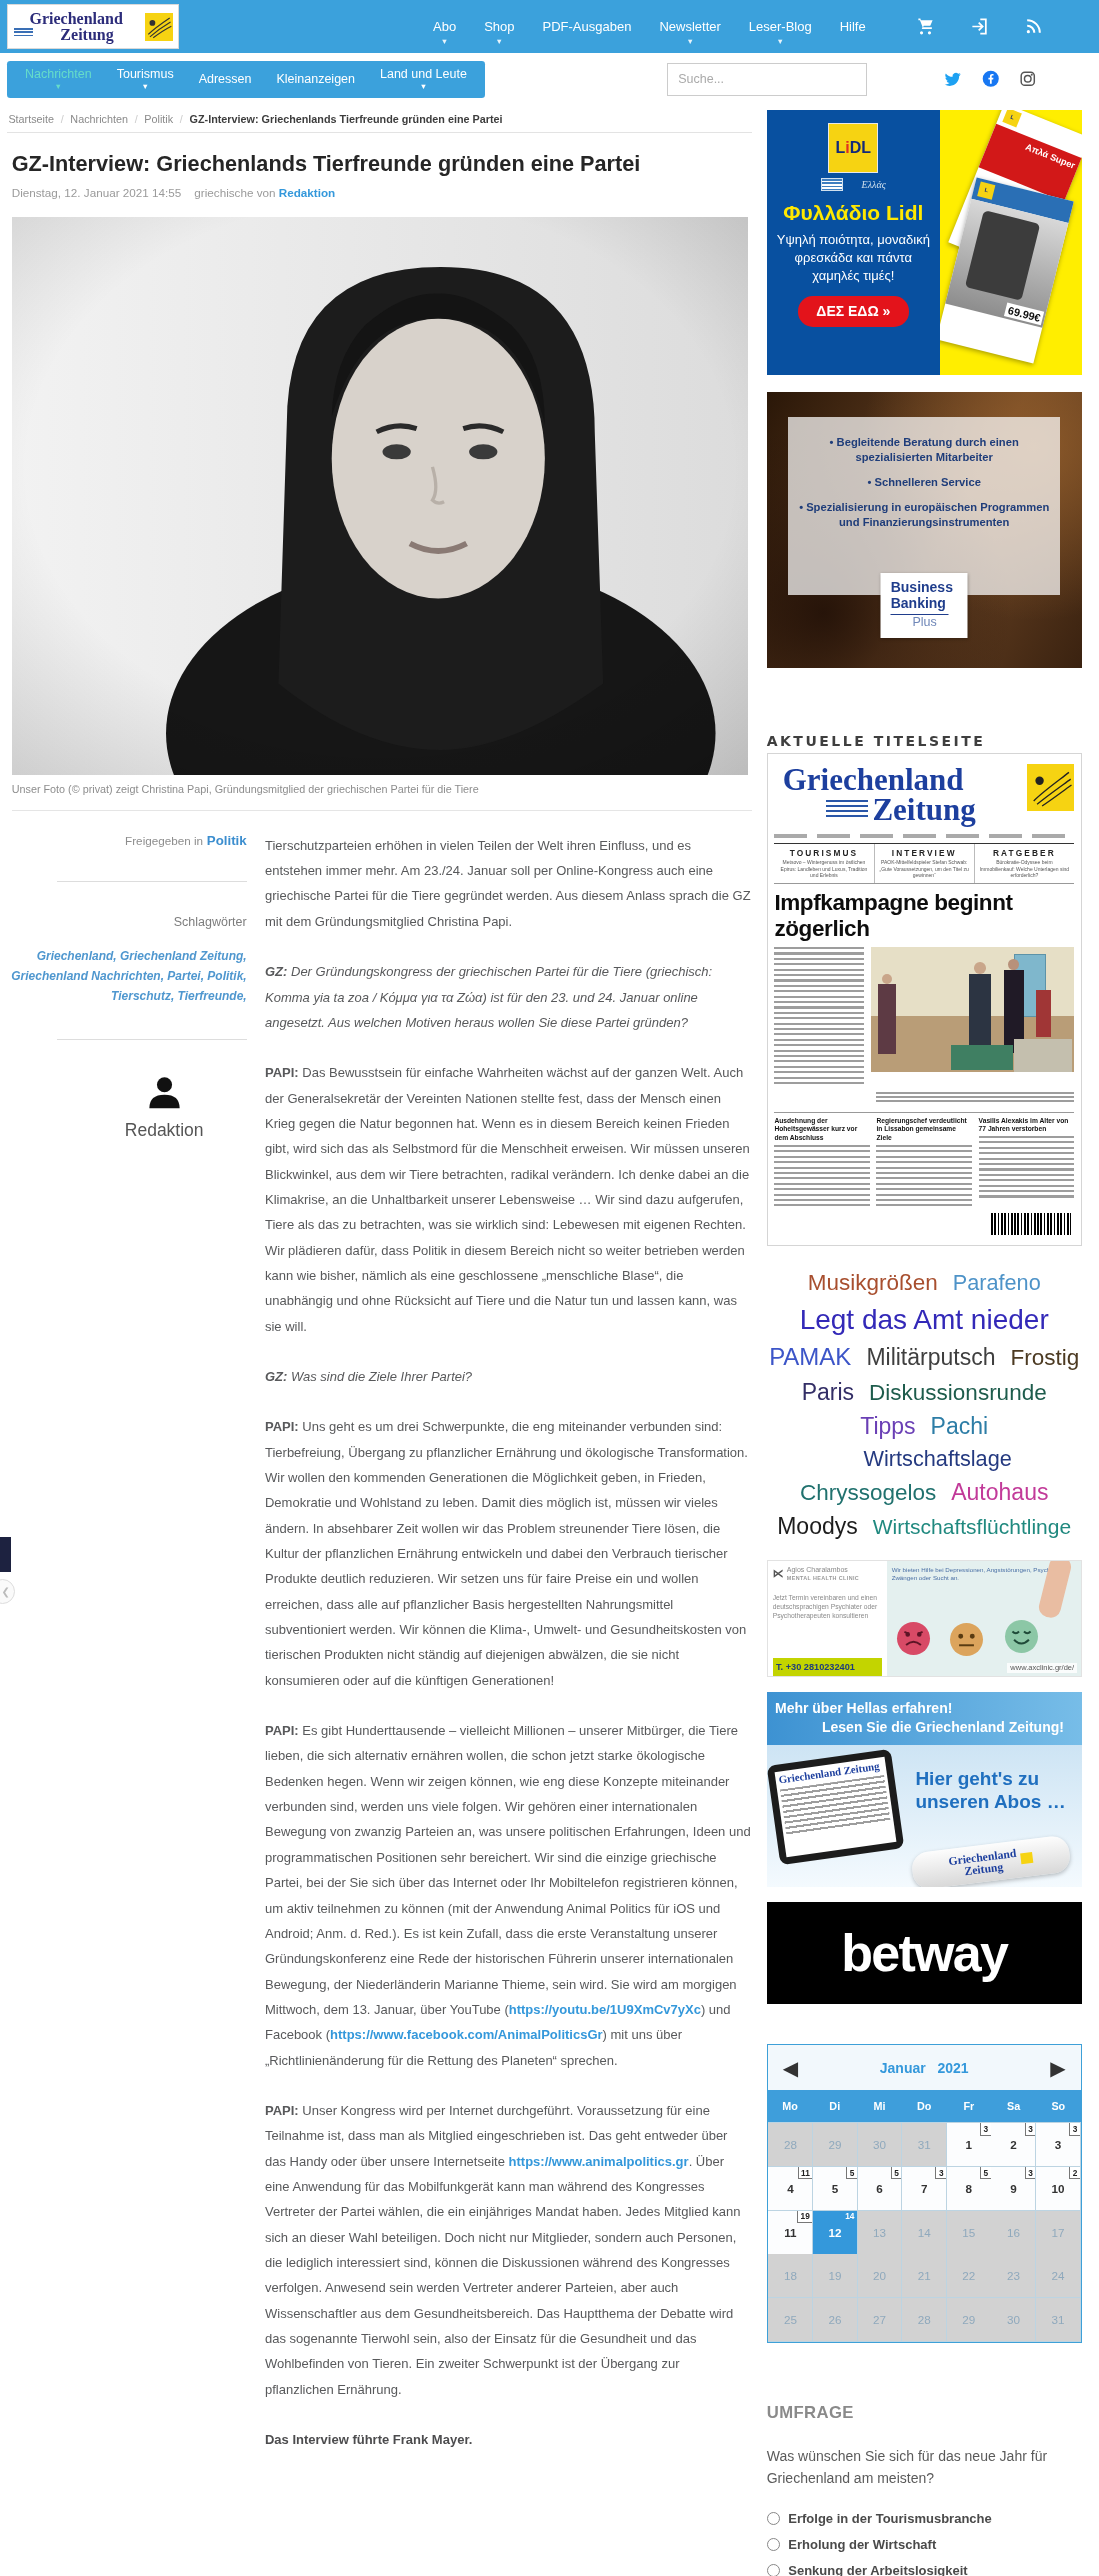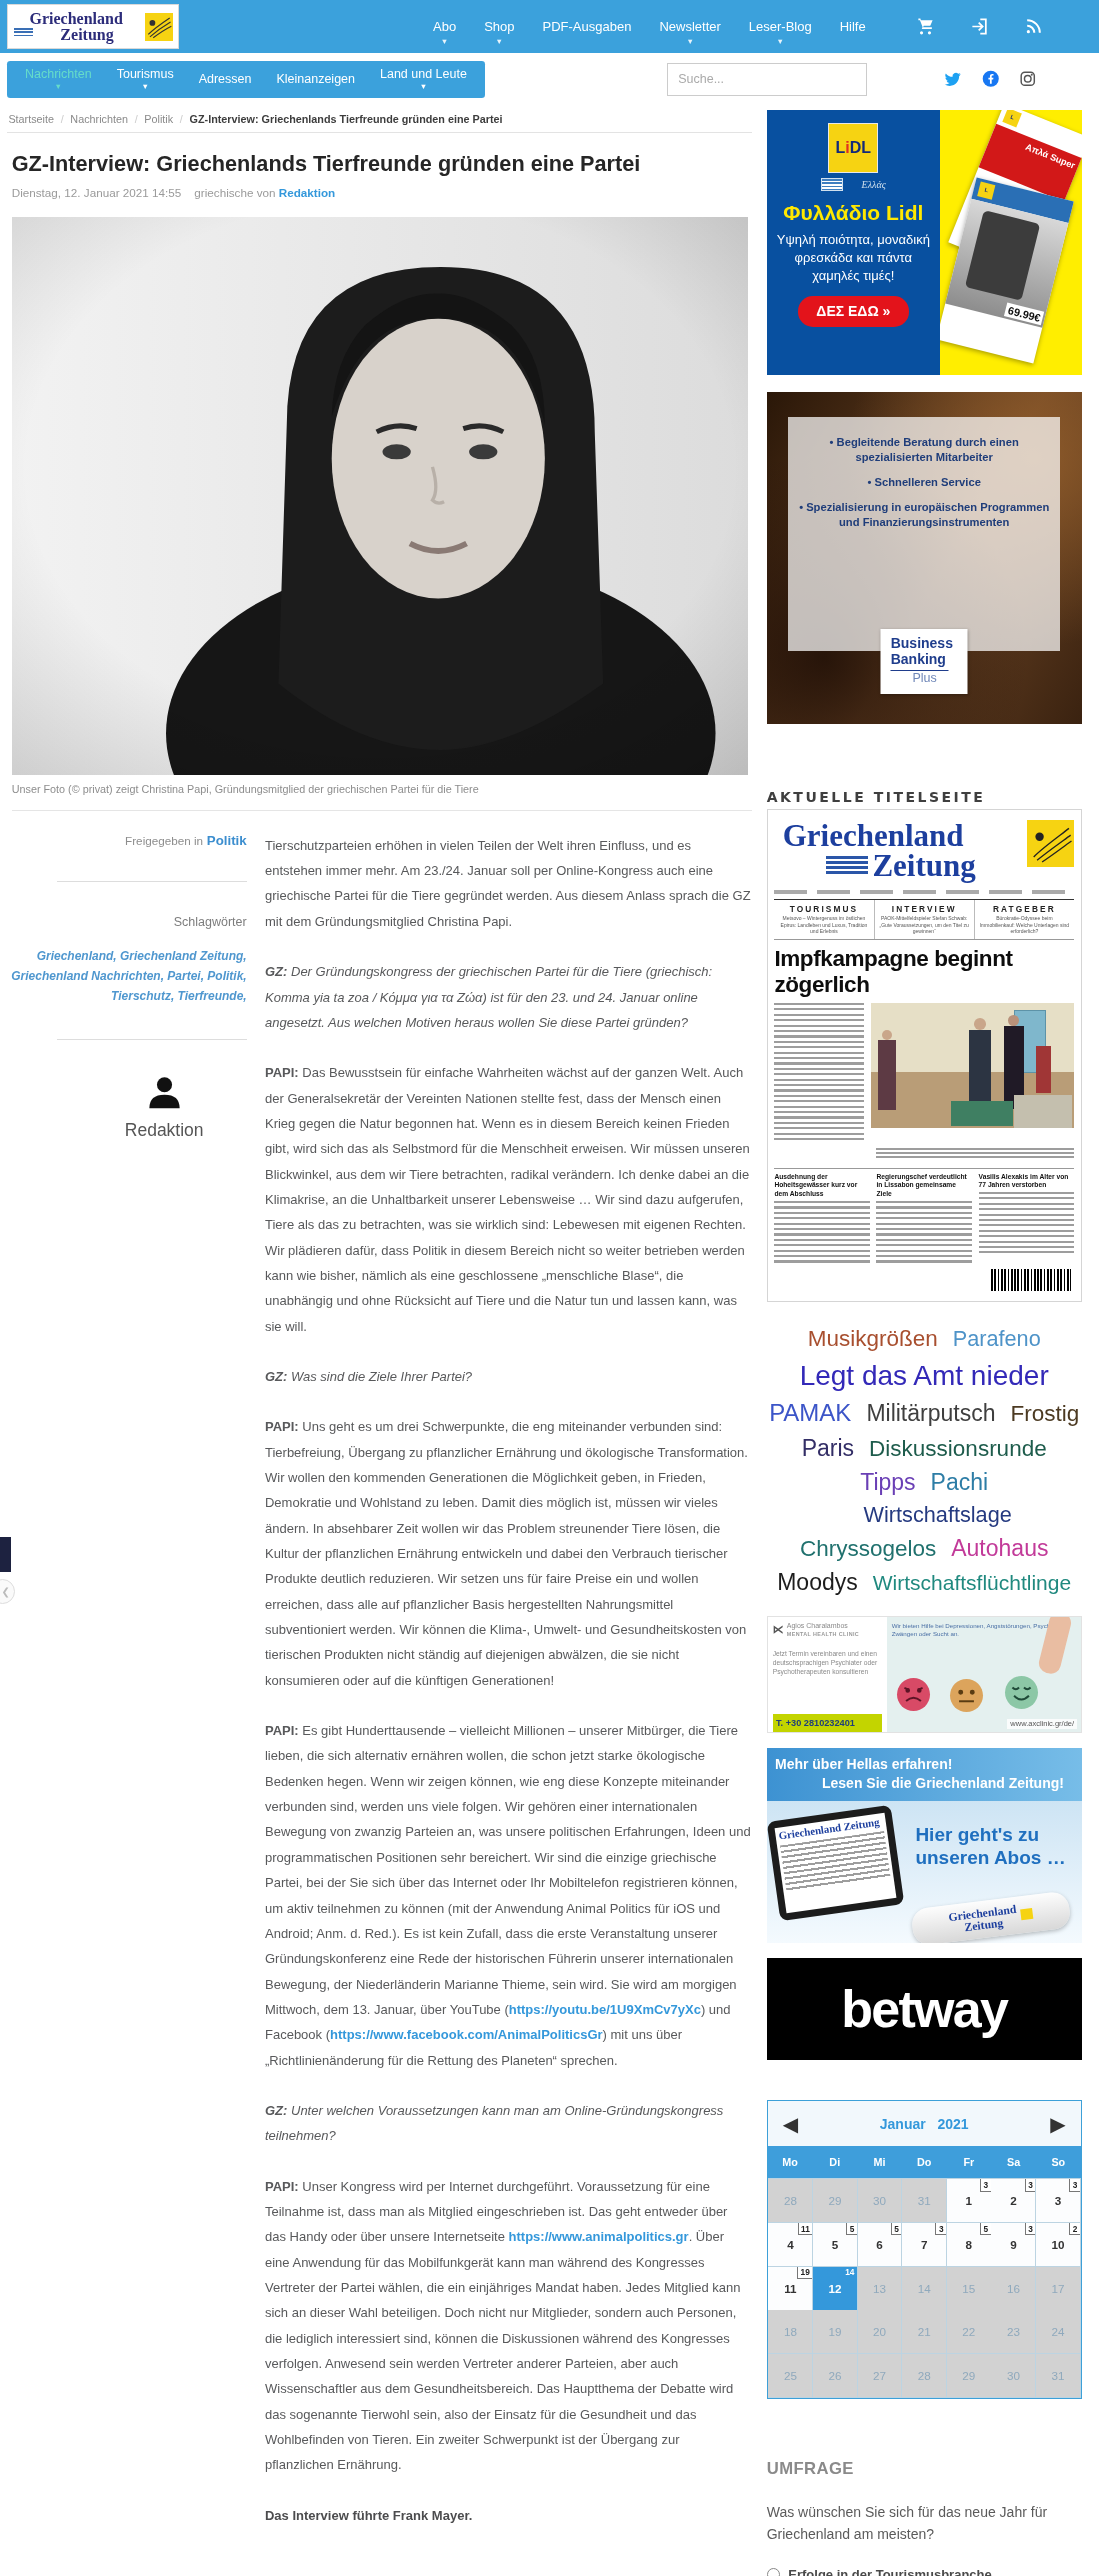--- a/index.html
+++ b/index.html
@@ -88,21 +88,21 @@
   .bro1 { width: 92px; height: 150px; transform: rotate(22deg); top: 5px; left: 33px; }
   .bro1 .band { background: #d21818; height: 47px; margin-top: 21.7px; color: #fff; font-size: 9.2px; font-weight: bold; text-align: right; padding: 5px 3.3px 0 0; }
   .bro2 { width: 100px; height: 167px; transform: rotate(14deg); top: 77px; left: 15px; }
   .bro2 .hdr { height: 21.7px; background: #2a6fb5; }
   .bro2 .body { height: 108px; background: linear-gradient(#d8d8d8, #8d8d8d); position: relative; }
   .bro2 .machine { position: absolute; left: 15px; top: 8.3px; width: 58px; height: 79px; background: #3c3c3c; border-radius: 5px; }
   .bro2 .price { position: absolute; right: 1.7px; bottom: 1.7px; background: #fff; font-weight: bold; font-size: 10.8px; color: #111; padding: 0.8px 2.5px; }
   .bro .logo-sq { position: absolute; left: 5px; top: 3.3px; width: 15px; height: 15px; background: #f6d312; font-size: 5.8px; font-weight: bold; color: #12297a; text-align: center; line-height: 15px; }
 
   
-  .banking { height: 332px; background:
+  .banking { height: 276px; background:
       radial-gradient(circle at 18% 80%, rgba(30,14,6,.85), transparent 55%),
       radial-gradient(circle at 85% 20%, rgba(150,96,44,.8), transparent 50%),
       linear-gradient(120deg, #2a1708, #6b4424 55%, #3a2210); margin-bottom: 65px; position: relative; cursor: pointer; padding-left: 48px; }
   .banking-overlay { position: absolute; left: 21.7px; right: 21.7px; top: 25px; bottom: 73px; background: rgba(255,255,255,.72); padding: 18.3px 8.3px 0; text-align: center; }
   .banking-overlay p { color: #1f3d7a; font-weight: bold; font-size: 11.2px; line-height: 1.35; margin-bottom: 10px; }
   .banking-logo { position: absolute; left: 50%; transform: translateX(-50%); bottom: 30px; background: #fff; width: 87px; height: 65px; text-align: left; padding: 6.7px 0 0 10px; box-shadow: 0 0.8px 3.3px rgba(0,0,0,.3); }
   .banking-logo .t { color: #1f3d8c; font-weight: bold; font-size: 14px; line-height: 1.15; display: block; }
   .banking-logo .plus { color: #6f87b8; font-size: 12.5px; display: block; border-top: 1.7px solid #1f3d8c; width: 58px; margin-top: 2.5px; padding-left: 21.7px; }
 
   
@@ -409,21 +409,20 @@
       </aside>
 
       <div class="art-body">
         <div>
             <p class="para a"><span>Tierschutzparteien erhöhen in vielen Teilen der Welt ihren Einfluss, und es entstehen immer mehr. Am 23./24. Januar soll per Online-Kongress auch eine griechische Partei für die Tiere gegründet werden. Aus diesem Anlass sprach die GZ mit dem Gründungsmitglied Christina Papi.</span></p>
             <p class="para q"><span class="b">GZ:</span><span> Der Gründungskongress der griechischen Partei für die Tiere (griechisch: Komma yia ta zoa / Κόμμα για τα Ζώα) ist für den 23. und 24. Januar online angesetzt. Aus welchen Motiven heraus wollen Sie diese Partei gründen?</span></p>
             <p class="para a"><span class="b">PAPI:</span><span> Das Bewusstsein für einfache Wahrheiten wächst auf der ganzen Welt. Auch der Generalsekretär der Vereinten Nationen stellte fest, dass der Mensch einen Krieg gegen die Natur begonnen hat. Wenn es in diesem Bereich keinen Frieden gibt, wird sich das als Selbstmord für die Menschheit erweisen. Wir müssen unseren Blickwinkel, aus dem wir Tiere betrachten, radikal verändern. Ich denke dabei an die Klimakrise, an die Unhaltbarkeit unserer Lebensweise … Wir sind dazu aufgerufen, Tiere als das zu betrachten, was sie wirklich sind: Lebewesen mit eigenen Rechten. Wir plädieren dafür, dass Politik in diesem Bereich nicht so weiter betrieben werden kann wie bisher, nämlich als eine geschlossene „menschliche Blase“, die unabhängig und ohne Rücksicht auf Tiere und die Natur tun und lassen kann, was sie will.</span></p>
             <p class="para q"><span class="b">GZ:</span><span> Was sind die Ziele Ihrer Partei?</span></p>
             <p class="para a"><span class="b">PAPI:</span><span> Uns geht es um drei Schwerpunkte, die eng miteinander verbunden sind: Tierbefreiung, Übergang zu pflanzlicher Ernährung und ökologische Transformation. Wir wollen den kommenden Generationen die Möglichkeit geben, in Frieden, Demokratie und Wohlstand zu leben. Damit dies möglich ist, müssen wir vieles ändern. In absehbarer Zeit wollen wir das Problem streunender Tiere lösen, die Kultur der pflanzlichen Ernährung entwickeln und dabei den Verbrauch tierischer Produkte deutlich reduzieren. Wir setzen uns für faire Preise ein und wollen erreichen, dass alle auf pflanzlicher Basis hergestellten Nahrungsmittel subventioniert werden. Wir können die Klima-, Umwelt- und Gesundheitskosten von tierischen Produkten nicht ständig auf diejenigen abwälzen, die sie nicht konsumieren oder auf die künftigen Generationen!</span></p>
             <p class="para a"><span class="b">PAPI:</span><span> Es gibt Hunderttausende – vielleicht Millionen – unserer Mitbürger, die Tiere lieben, die sich alternativ ernähren wollen, die schon jetzt starke ökologische Bedenken hegen. Wenn wir zeigen können, wie eng diese Konzepte miteinander verbunden sind, werden uns viele folgen. Wir gehören einer internationalen Bewegung von zwanzig Parteien an, was unsere politischen Erfahrungen, Ideen und programmatischen Positionen sehr bereichert. Wir sind die einzige griechische Partei, bei der Sie sich über das Internet oder Ihr Mobiltelefon registrieren können, um aktiv teilnehmen zu können (mit der Anwendung Animal Politics für iOS und Android; Anm. d. Red.). Es ist kein Zufall, dass die erste Veranstaltung unserer Gründungskonferenz eine Rede der historischen Führerin unserer internationalen Bewegung, der Niederländerin Marianne Thieme, sein wird. Sie wird am morgigen Mittwoch, dem 13. Januar, über YouTube (</span><span class="link">https://youtu.be/1U9XmCv7yXc</span><span>) und Facebook (</span><span class="link">https://www.facebook.com/AnimalPoliticsGr</span><span>) mit uns über „Richtlinienänderung für die Rettung des Planeten“ sprechen.</span></p>
-            <p class="para q"><span class="b">GZ:</span><span> Unter welchen Voraussetzungen kann man am Online-Gründungskongress teilnehmen?</span></p>
             <p class="para a"><span class="b">PAPI:</span><span> Unser Kongress wird per Internet durchgeführt. Voraussetzung für eine Teilnahme ist, dass man als Mitglied eingeschrieben ist. Das geht entweder über das Handy oder über unsere Internetseite </span><span class="link">https://www.animalpolitics.gr</span><span>. Über eine Anwendung für das Mobilfunkgerät kann man während des Kongresses Vertreter der Partei wählen, die ein einjähriges Mandat haben. Jedes Mitglied kann sich an dieser Wahl beteiligen. Doch nicht nur Mitglieder, sondern auch Personen, die lediglich interessiert sind, können die Diskussionen während des Kongresses verfolgen. Anwesend sein werden Vertreter anderer Parteien, aber auch Wissenschaftler aus dem Gesundheitsbereich. Das Hauptthema der Debatte wird das sogenannte Tierwohl sein, also der Einsatz für die Gesundheit und das Wohlbefinden von Tieren. Ein zweiter Schwerpunkt ist der Übergang zur pflanzlichen Ernährung.</span></p>
             <p class="para closing"><span class="b">Das Interview führte Frank Mayer.</span></p>
           </div>
 
       </div>
     </div>
   </main>
 
   <aside class="col-side">
 

